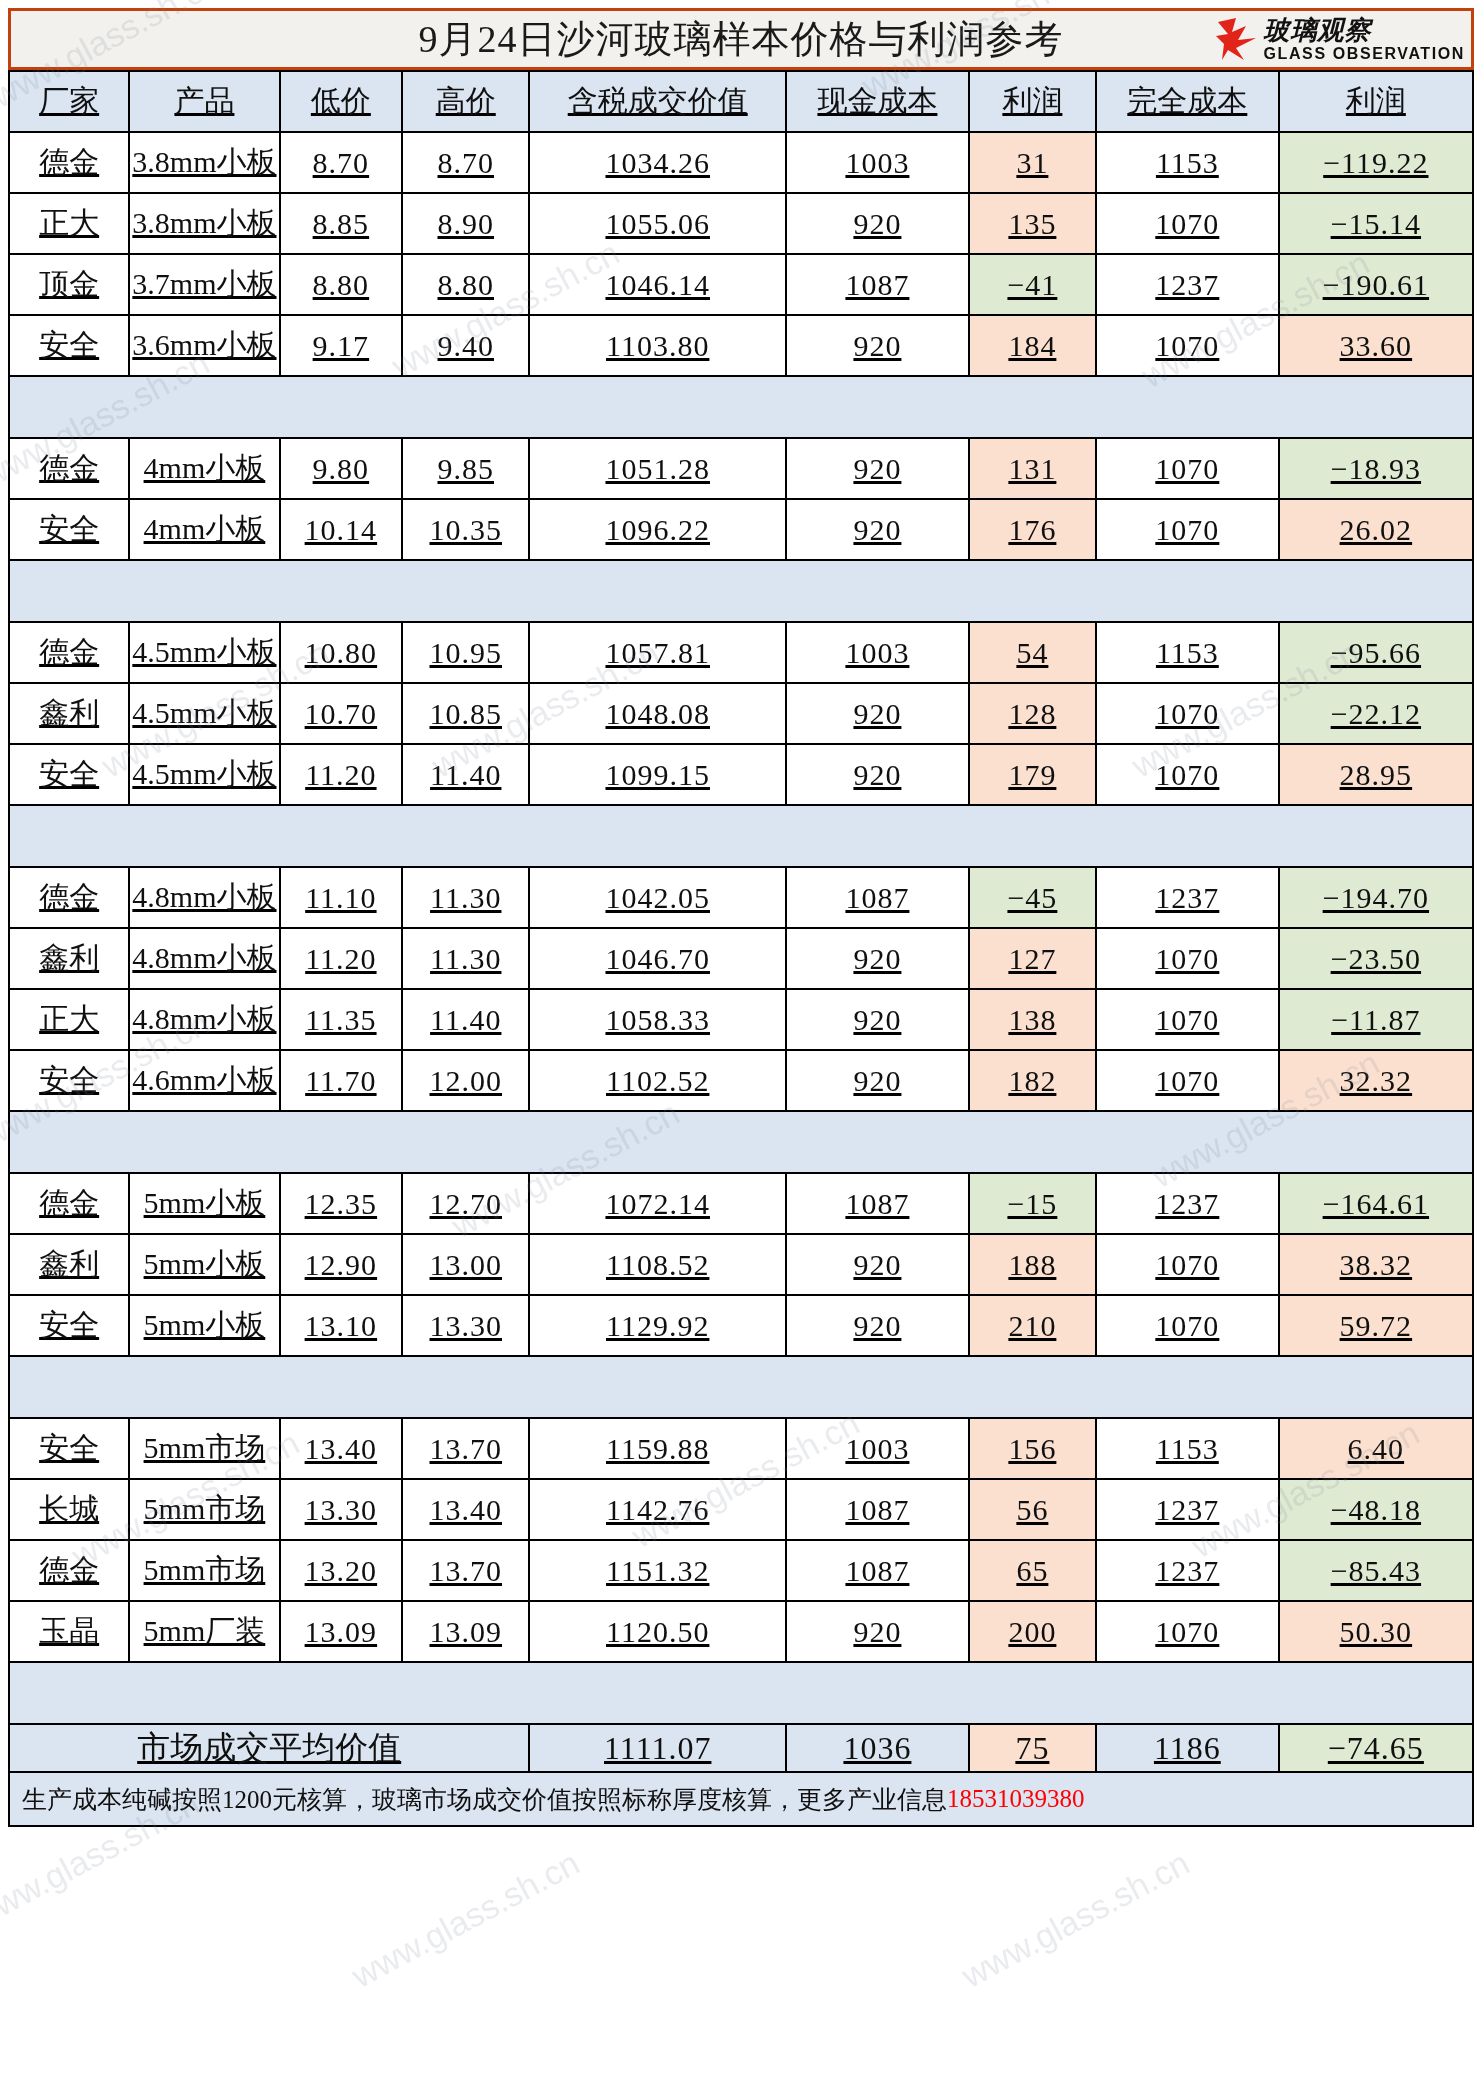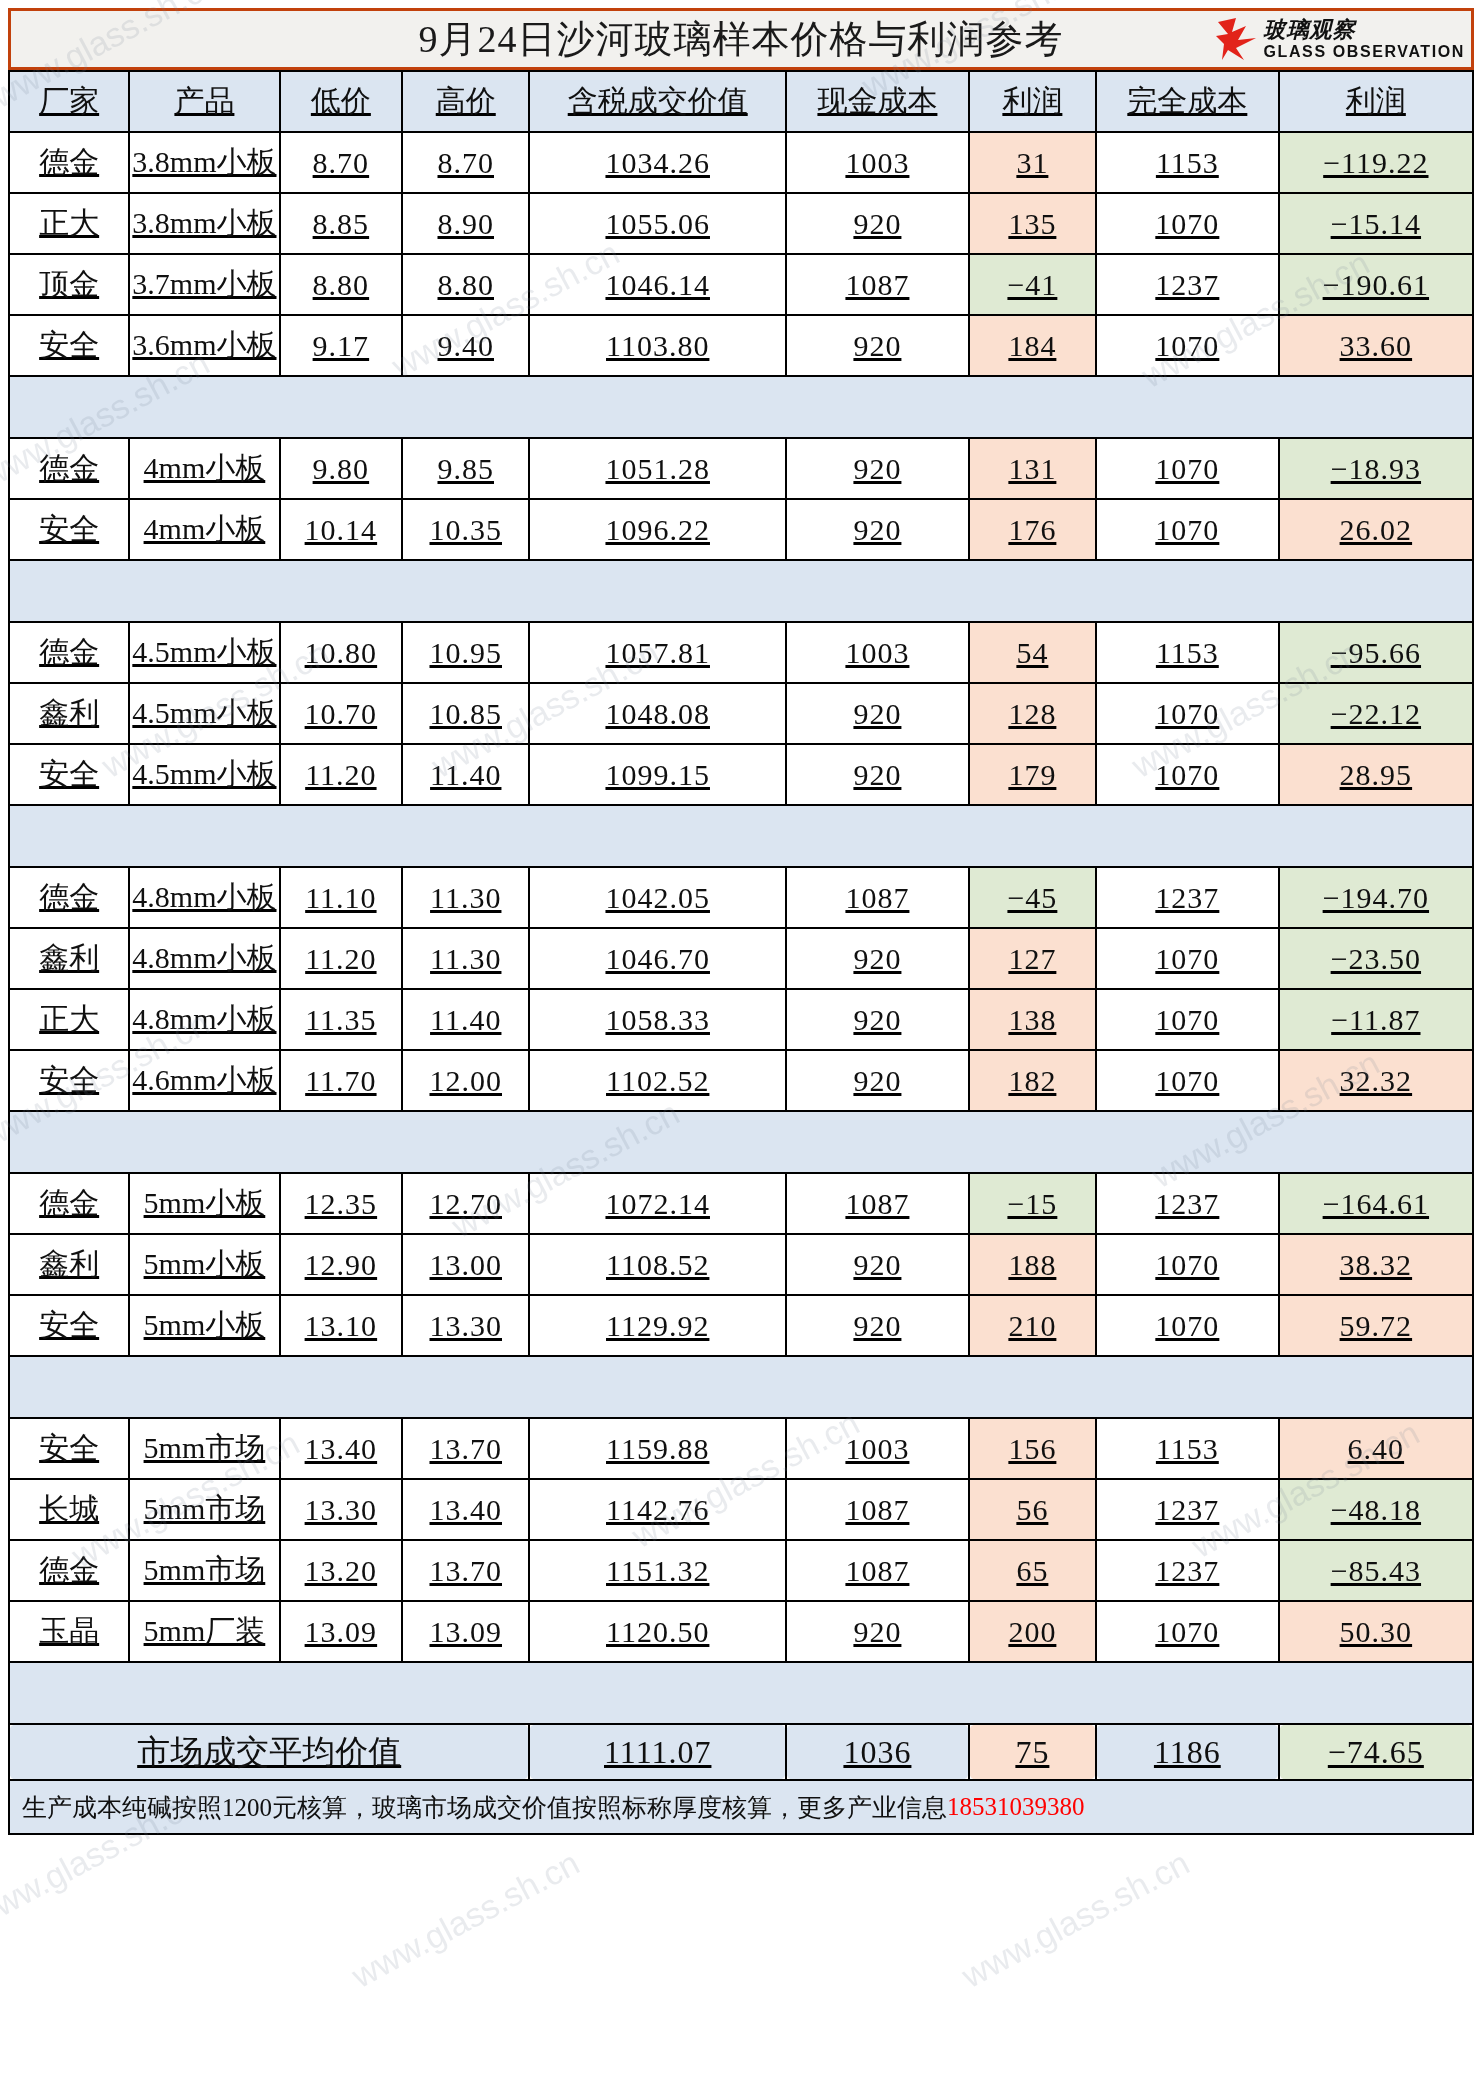--- a/index.html
+++ b/index.html
@@ -61,21 +61,21 @@
     gap: 4px;
   }
   .logo-mark {
     width: 44px; height: 46px;
     position: relative;
   }
   .logo-txt { display: flex; flex-direction: column; line-height: 1; }
   .logo-cn {
     font-family: "Liberation Sans", sans-serif;
     font-weight: bold;
-    font-size: 22px;
+    font-size: 26px;
     font-style: italic;
     color: #111;
     letter-spacing: 1px;
   }
   .logo-en {
     font-family: "Liberation Sans", sans-serif;
     font-weight: bold;
     font-size: 16px;
     color: #111;
     letter-spacing: 1.6px;
@@ -115,23 +115,22 @@
   td.pos { background: #fbe0d0 !important; }
   td.neg { background: #dfead3 !important; }
   tr.spacer td {
     background: #dbe5f1 !important;
     height: 62px;
     border-left: 2px solid #000;
     border-right: 2px solid #000;
   }
   tr.summary td {
     background: #dbe5f1 !important;
-    height: 56px;
+    height: 48px;
     font-size: 32px;
-    border-radius: 8px;
   }
   tr.summary td.sum-label { font-size: 33px; }
   tr.summary td.pos { background: #fbe0d0 !important; }
   tr.summary td.neg { background: #dfead3 !important; }
 
   .footnote {
     position: relative;
     z-index: 2;
     border: 2px solid #000;
     border-top: none;

